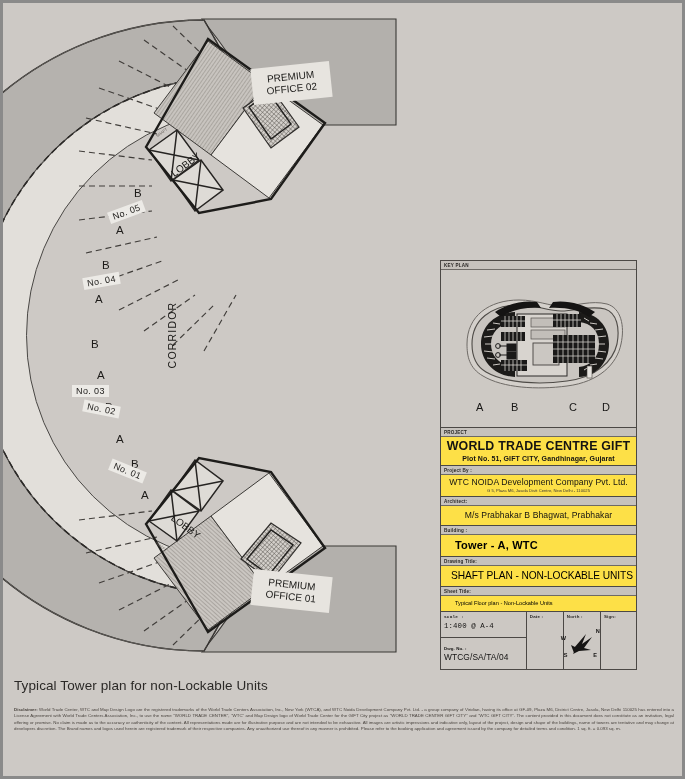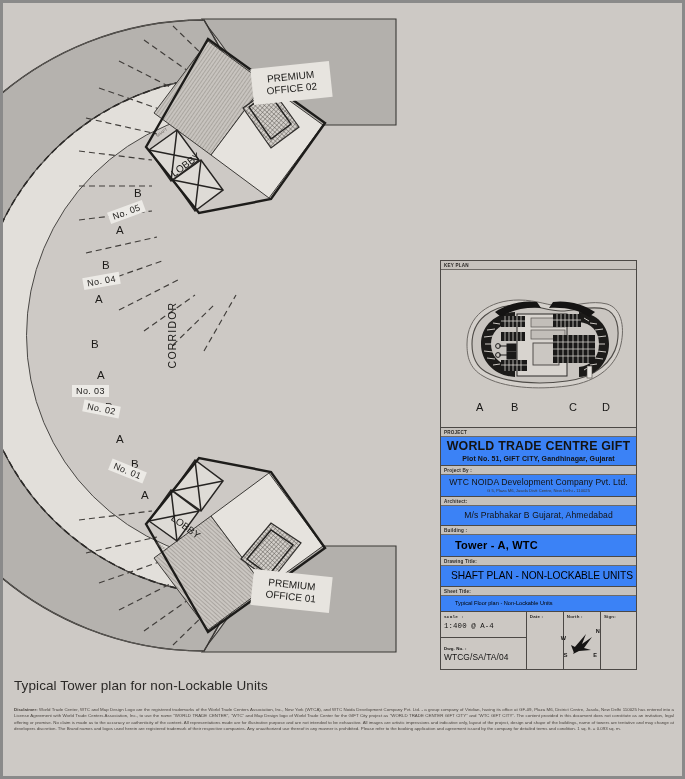--- a/index.html
+++ b/index.html
@@ -93,21 +93,21 @@
     position: absolute;
     left: 437px; top: 257px;
     width: 197px; height: 410px;
     background: #ccc8c3;
     border: 1px solid #4b4845;
     display: flex;
     flex-direction: column;
   }
   .tb-band {
     border-bottom: 1px solid #4b4845;
-    background: #3b82f6;
+    background: #fde047;
   }
   .tb-caps {
     font-size: 4.6px;
     font-weight: bold;
     letter-spacing: .2px;
     color: #2a2826;
     padding: 2px 3px 1px 3px;
     border-bottom: 1px solid #6d6a66;
     background: #c6c2bd;
   }
@@ -491,21 +491,21 @@
     </div>
 
     <div class="tb-caps">Project By :</div>
     <div class="tb-band tb-val">
       <div class="tb-med">WTC NOIDA Development Company  Pvt. Ltd.</div>
       <div class="tb-xs">G 5, Plaza M6, Jasola Distt Centre, New Delhi - 110025</div>
     </div>
 
     <div class="tb-caps">Architect:</div>
     <div class="tb-band tb-val" style="padding:4px 3px 5px 3px;">
-      <div class="tb-med">M/s Prabhakar B Gujarat, Ahmedabad</div>
+      <div class="tb-med">M/s Prabhakar B Bhagwat, Prabhakar</div>
     </div>
 
     <div class="tb-caps">Building :</div>
     <div class="tb-band">
       <div class="tb-tower">Tower -  A, WTC</div>
     </div>
 
     <div class="tb-caps">Drawing Title:</div>
     <div class="tb-band">
       <div class="tb-layout">SHAFT PLAN - NON-LOCKABLE UNITS</div>

